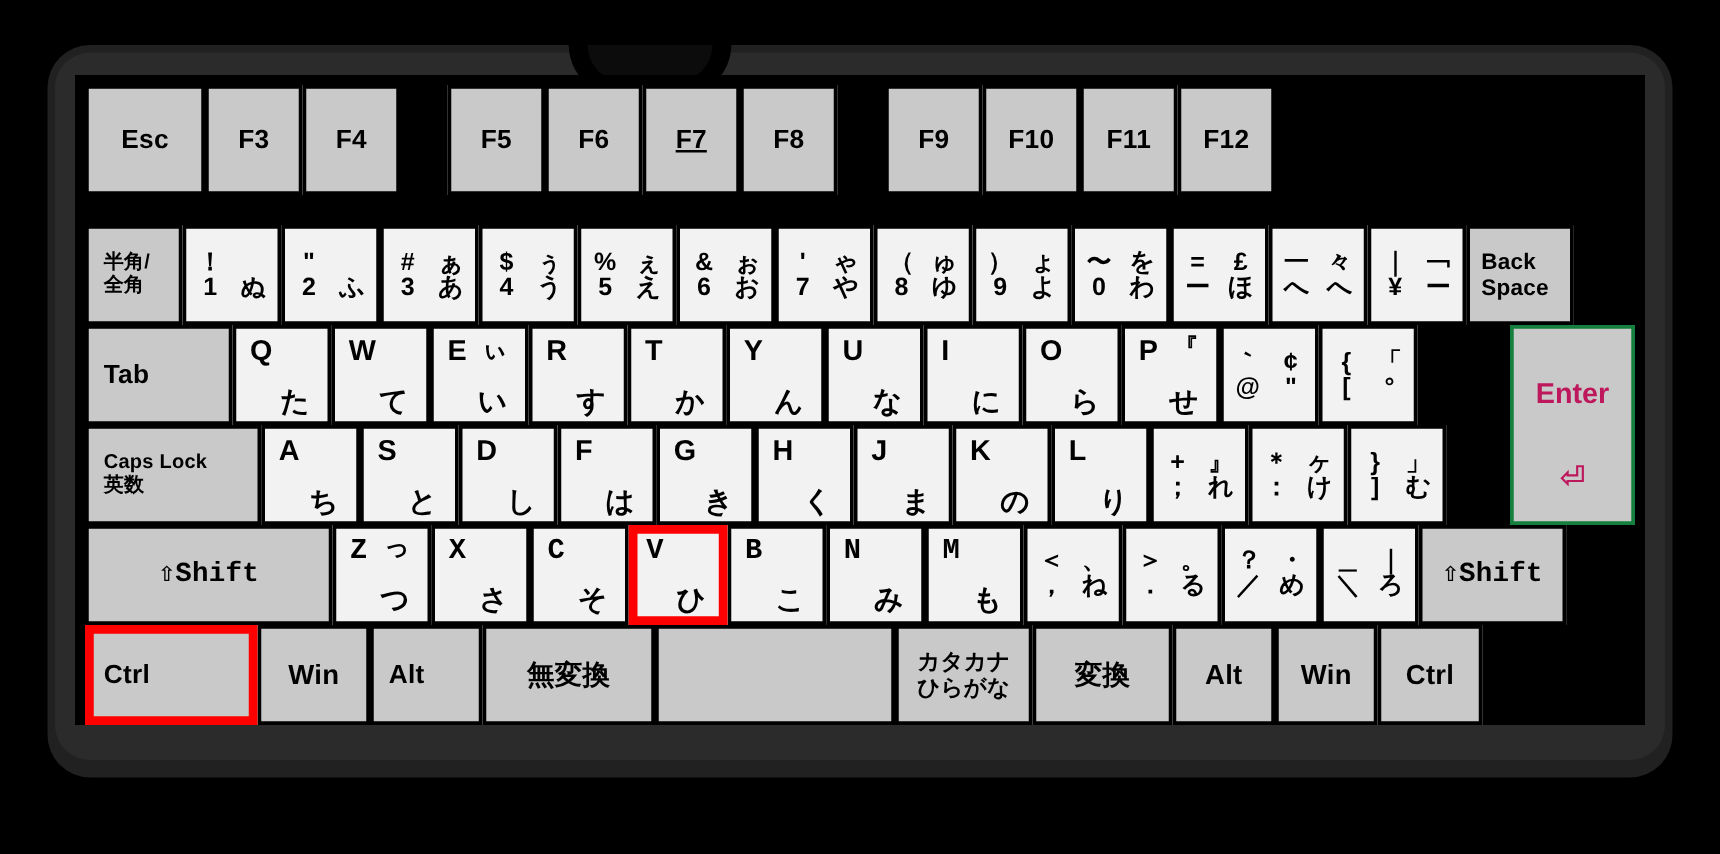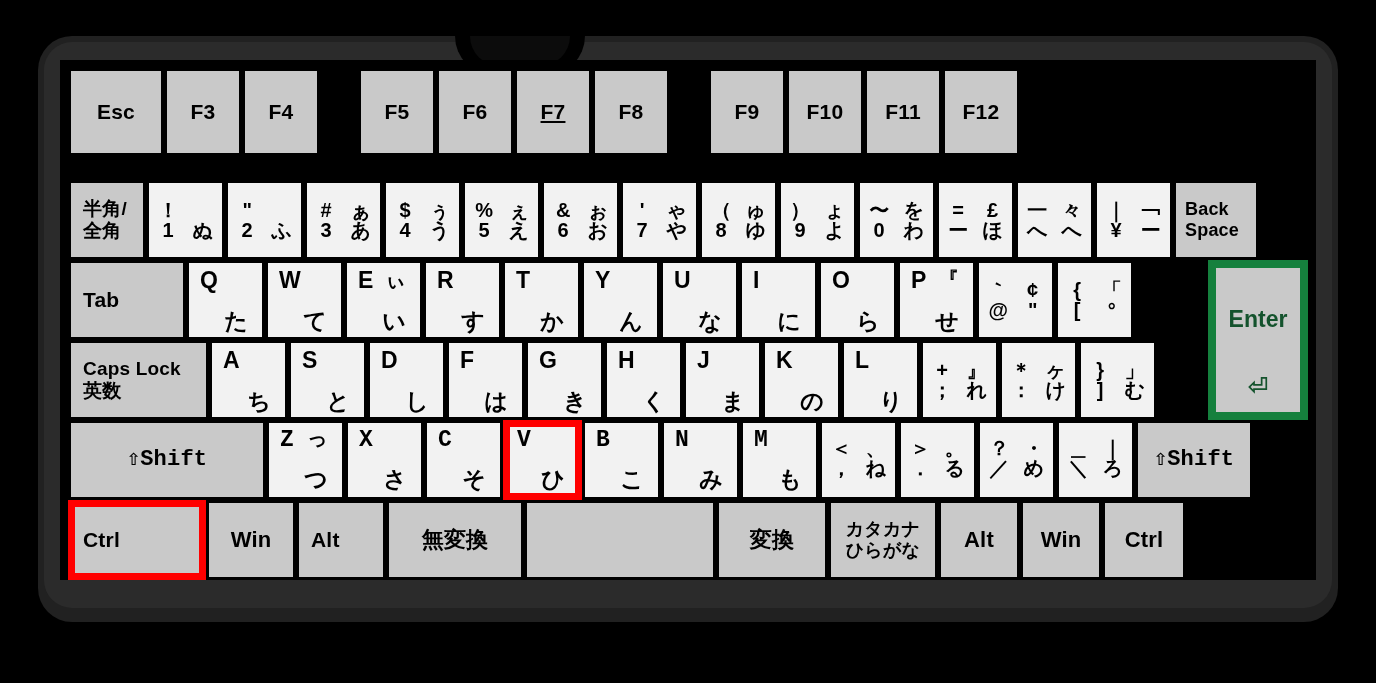--- a/index.html
+++ b/index.html
@@ -151,21 +151,21 @@
   }
   .quad span { line-height: 1; }
   .quad .q-tl { justify-self: center; align-self: end; }
   .quad .q-tr { justify-self: center; align-self: end; }
   .quad .q-bl { justify-self: center; align-self: start; }
   .quad .q-br { justify-self: center; align-self: start; }
 
   
   .stack2 {
     text-align: center;
-    font-size: 19px;
+    font-size: 16px;
     font-weight: bold;
     line-height: 1.18;
     white-space: pre-line;
   }
   .stack2.left-align {
     text-align: left;
     width: 100%;
     padding-left: 12px;
     box-sizing: border-box;
   }
@@ -175,22 +175,22 @@
     border-color: #ff0000;
     border-width: 7px;
     z-index: 6;
   }
 
   
   .enter-key {
     position: absolute;
     box-sizing: border-box;
     background: #c9c9c9;
-    border: 8px solid #15803d;
-    color: #14532d;
+    border: 3px solid #15803d;
+    color: #be185d;
     font-weight: bold;
     z-index: 2;
   }
   .enter-label {
     position: absolute;
     top: 38px;
     left: 0;
     width: 100%;
     text-align: center;
     font-size: 23px;
@@ -584,26 +584,26 @@
       </div>
       <div class="key" style="width:90px;height:80px;">
         <span class="cap-left">Alt</span>
       </div>
       <div class="key" style="width:138px;height:80px;">
         <span class="modifier-label">無変換</span>
       </div>
       <div class="key" style="width:192px;height:80px;">
         <span class="cap-center"></span>
       </div>
+      <div class="key" style="width:110px;height:80px;">
+        <span class="stack2" style="font-size:18px;"><span>カタカナ</span><br><span>ひらがな</span></span>
+      </div>
       <div class="key" style="width:112px;height:80px;">
         <span class="modifier-label">変換</span>
       </div>
-      <div class="key" style="width:110px;height:80px;">
-        <span class="stack2" style="font-size:18px;"><span>カタカナ</span><br><span>ひらがな</span></span>
-      </div>
       <div class="key" style="width:82px;height:80px;">
         <span class="modifier-label">Alt</span>
       </div>
       <div class="key" style="width:82px;height:80px;">
         <span class="modifier-label">Win</span>
       </div>
       <div class="key" style="width:84px;height:80px;">
         <span class="modifier-label">Ctrl</span>
       </div>
     </div>

